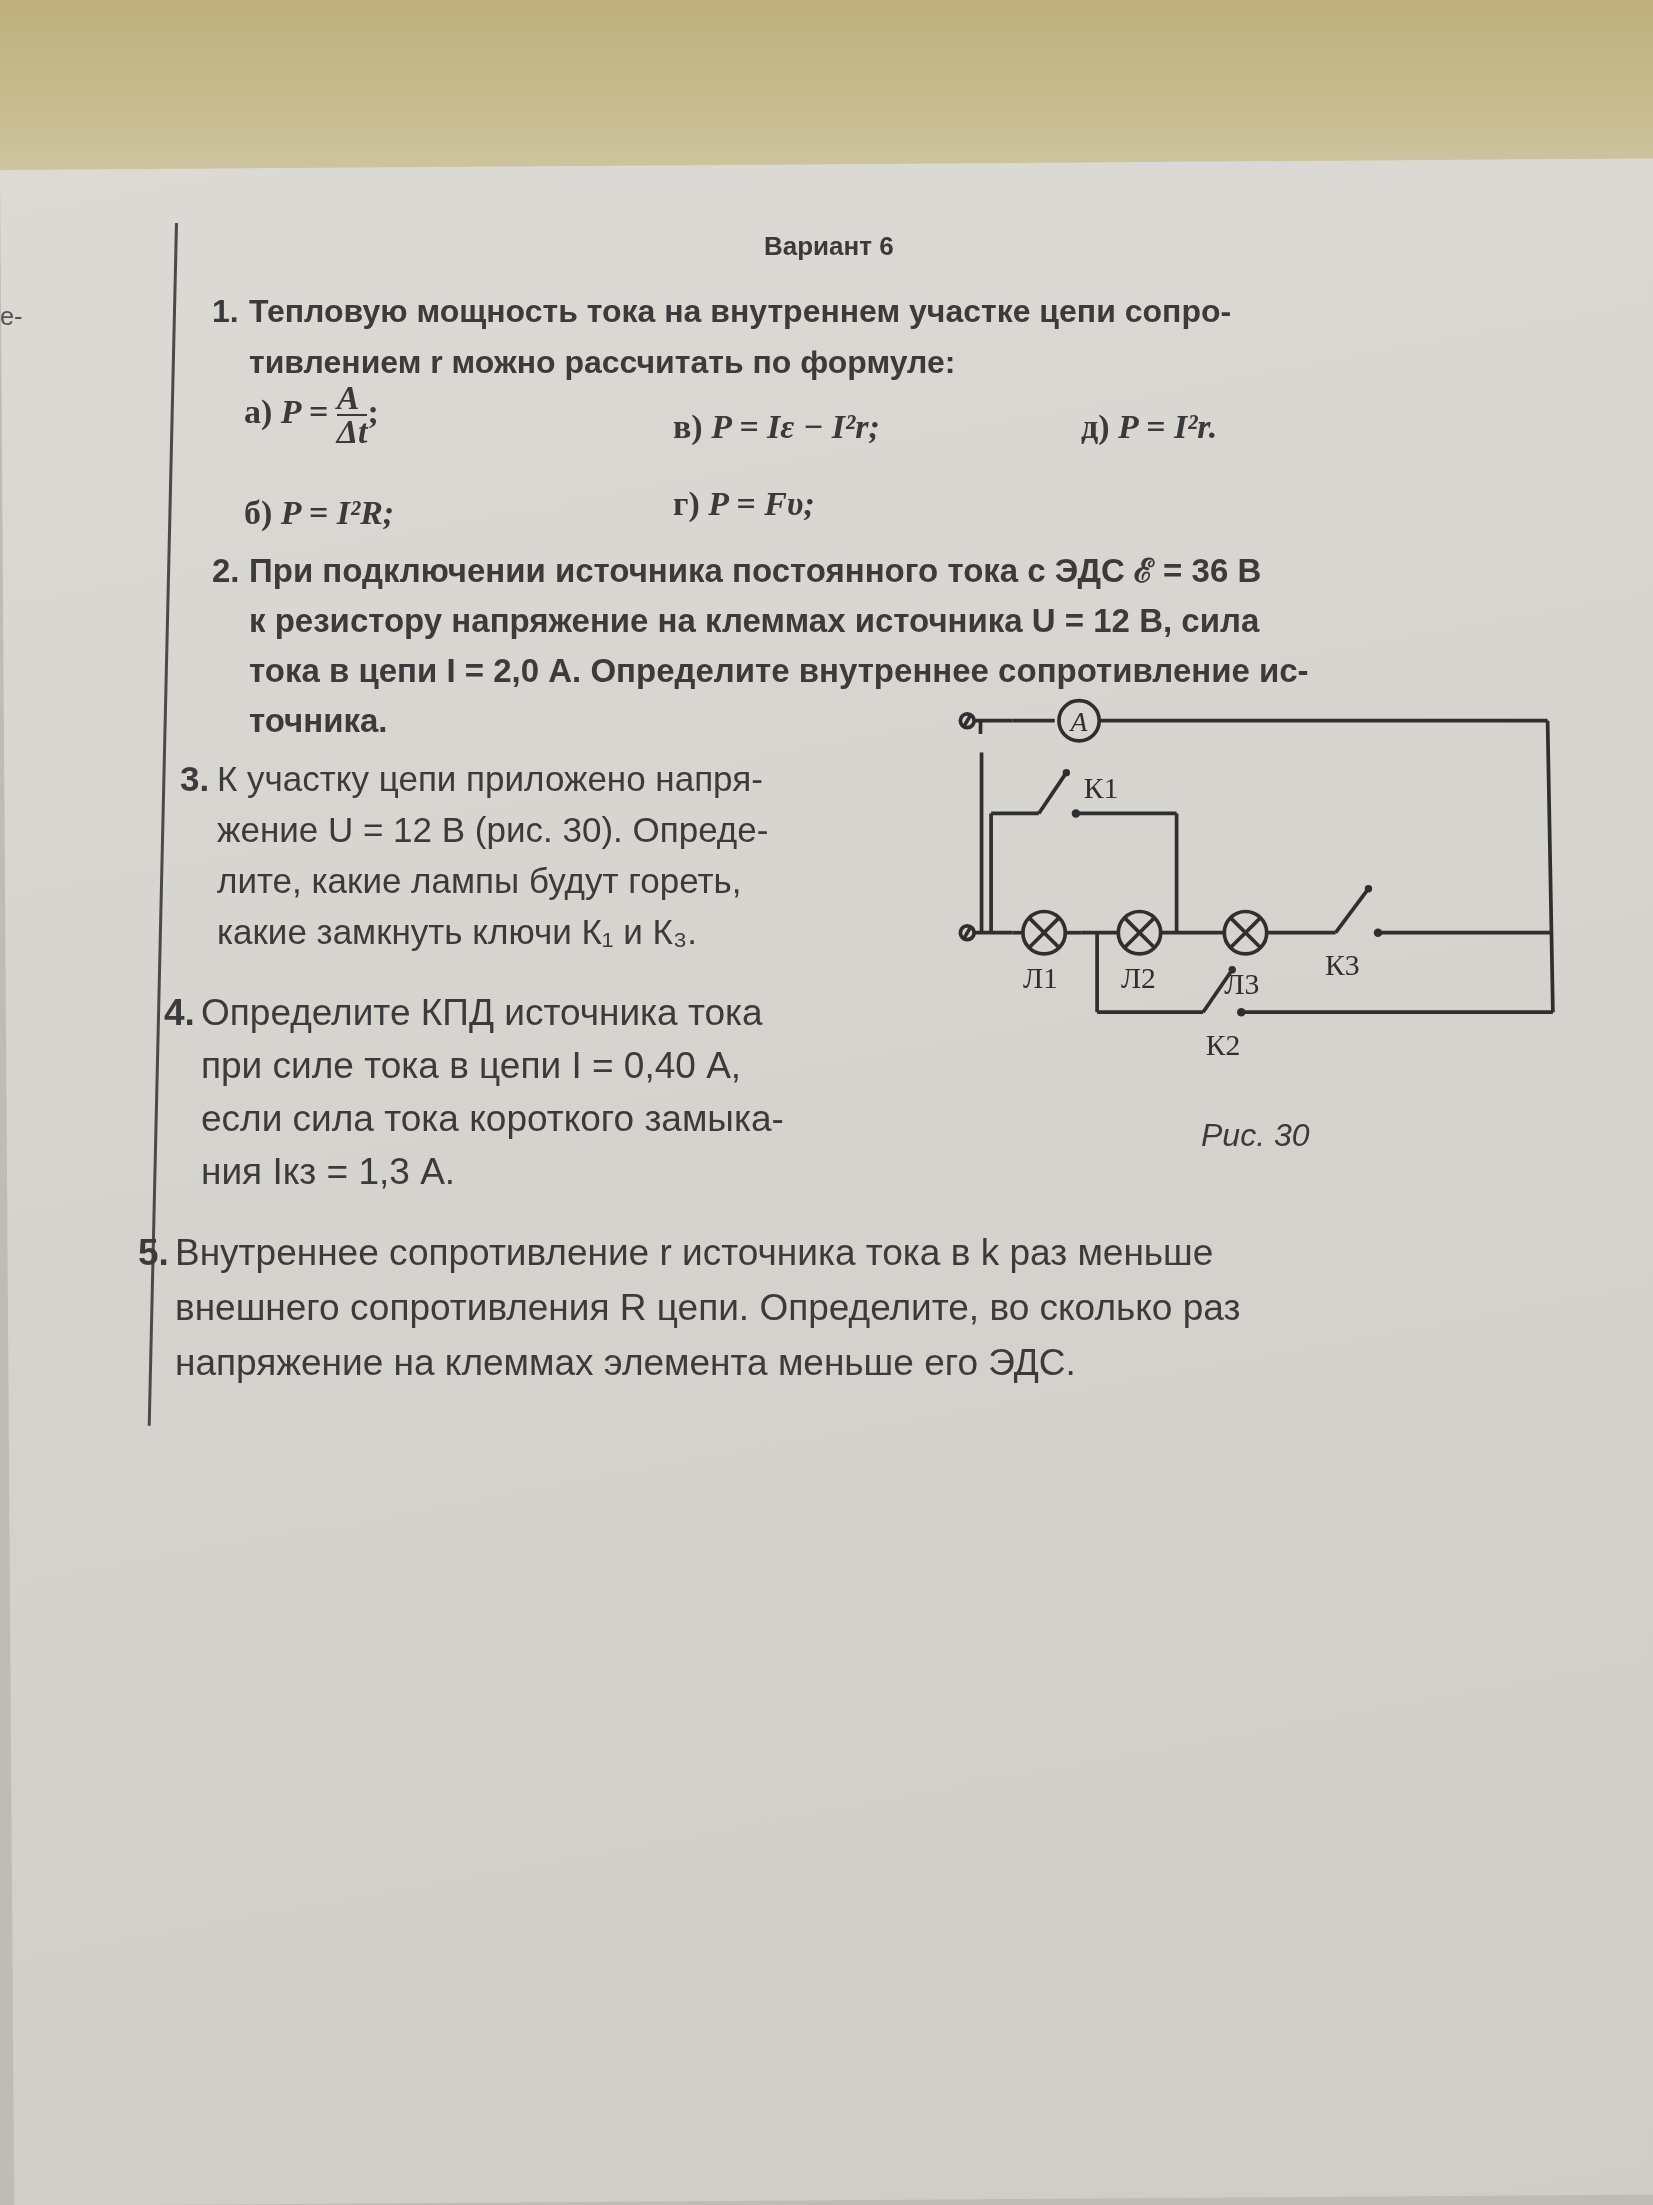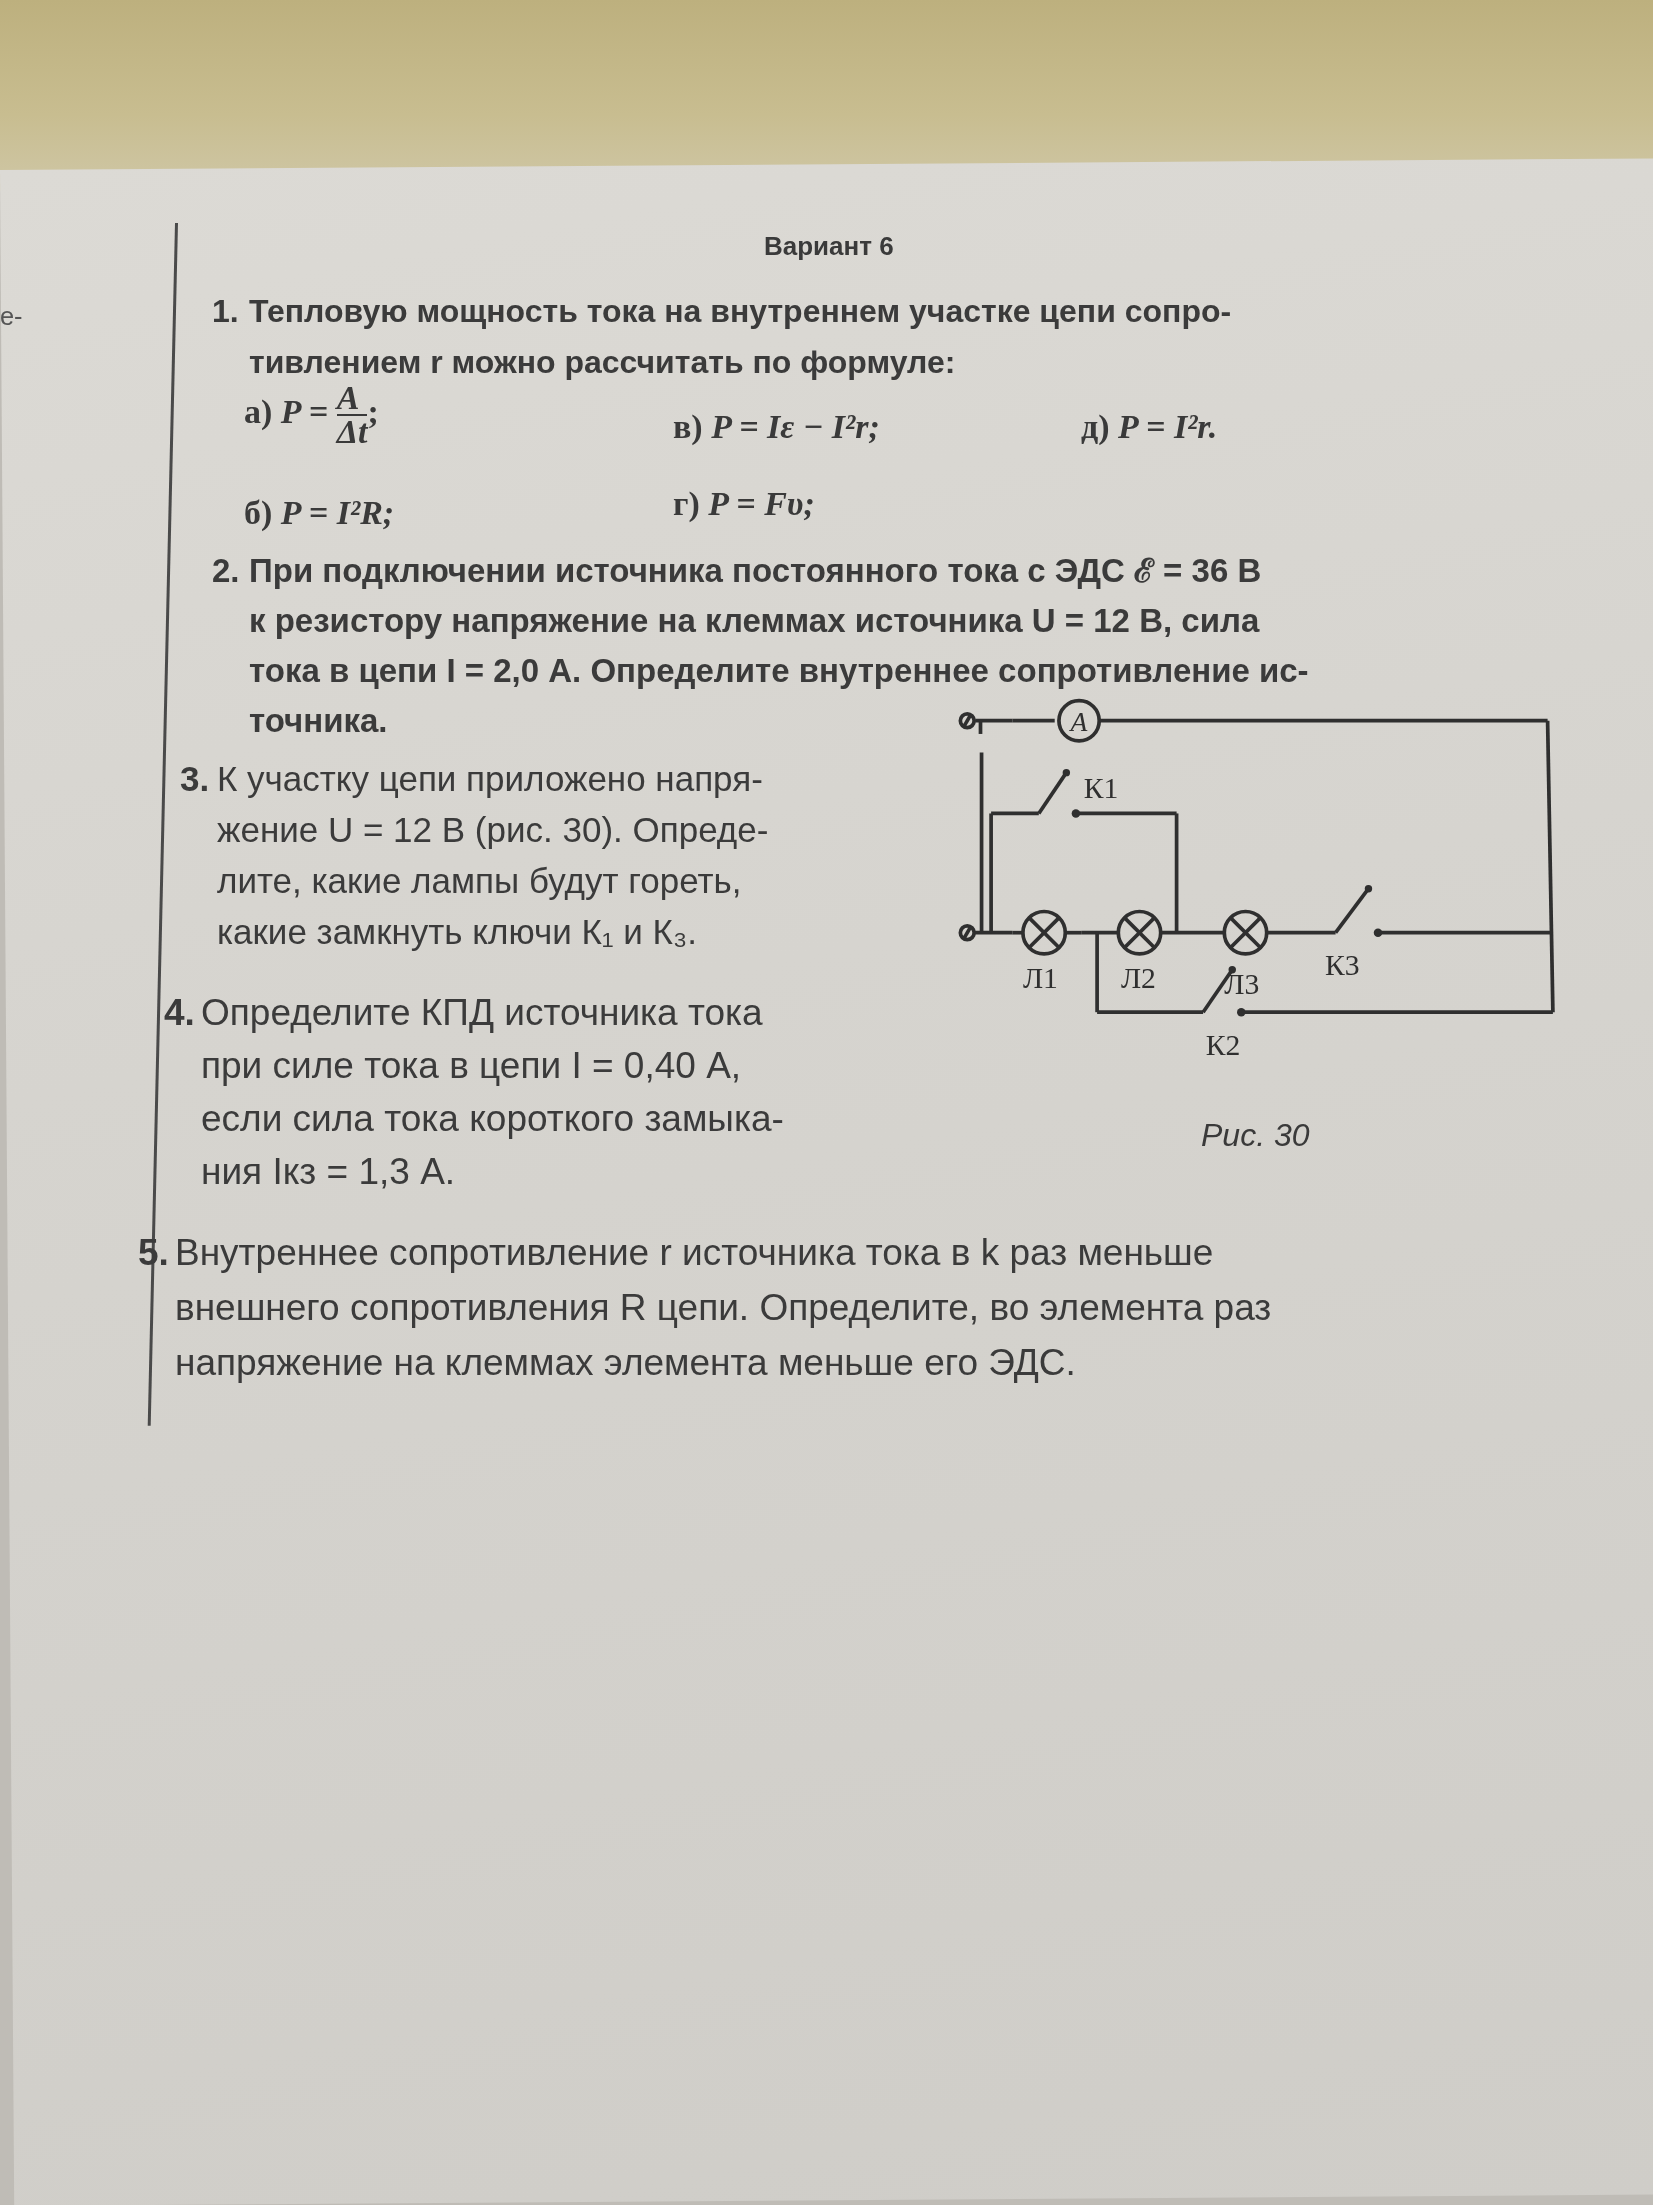--- a/index.html
+++ b/index.html
@@ -107,21 +107,21 @@
   <span class="num">4.</span>
   <p>Определите КПД источника тока</p>
   <p>при силе тока в цепи I = 0,40 А,</p>
   <p>если сила тока короткого замыка-</p>
   <p>ния Iкз = 1,3 А.</p>
 </div>
 
 <div class="task" style="left:175px; top:1225px; font-size:37px; line-height:55px; font-weight:normal;">
   <span class="num">5.</span>
   <p>Внутреннее сопротивление r источника тока в k раз меньше</p>
-  <p>внешнего сопротивления R цепи. Определите, во элемента раз</p>
+  <p>внешнего сопротивления R цепи. Определите, во сколько раз</p>
   <p>напряжение на клеммах элемента меньше его ЭДС.</p>
 </div>
 
 <svg style="position:absolute; left:954px; top:694px;" width="636" height="382" viewBox="0 0 1200 720">
   <g stroke="#2f2f2f" stroke-width="7" fill="none">
 
     <line x1="40" y1="50" x2="110" y2="50"></line>
     <line x1="50" y1="50" x2="50" y2="75"></line>
     <circle cx="25" cy="50" r="13"></circle>
     <line x1="18" y1="62" x2="32" y2="38"></line>

